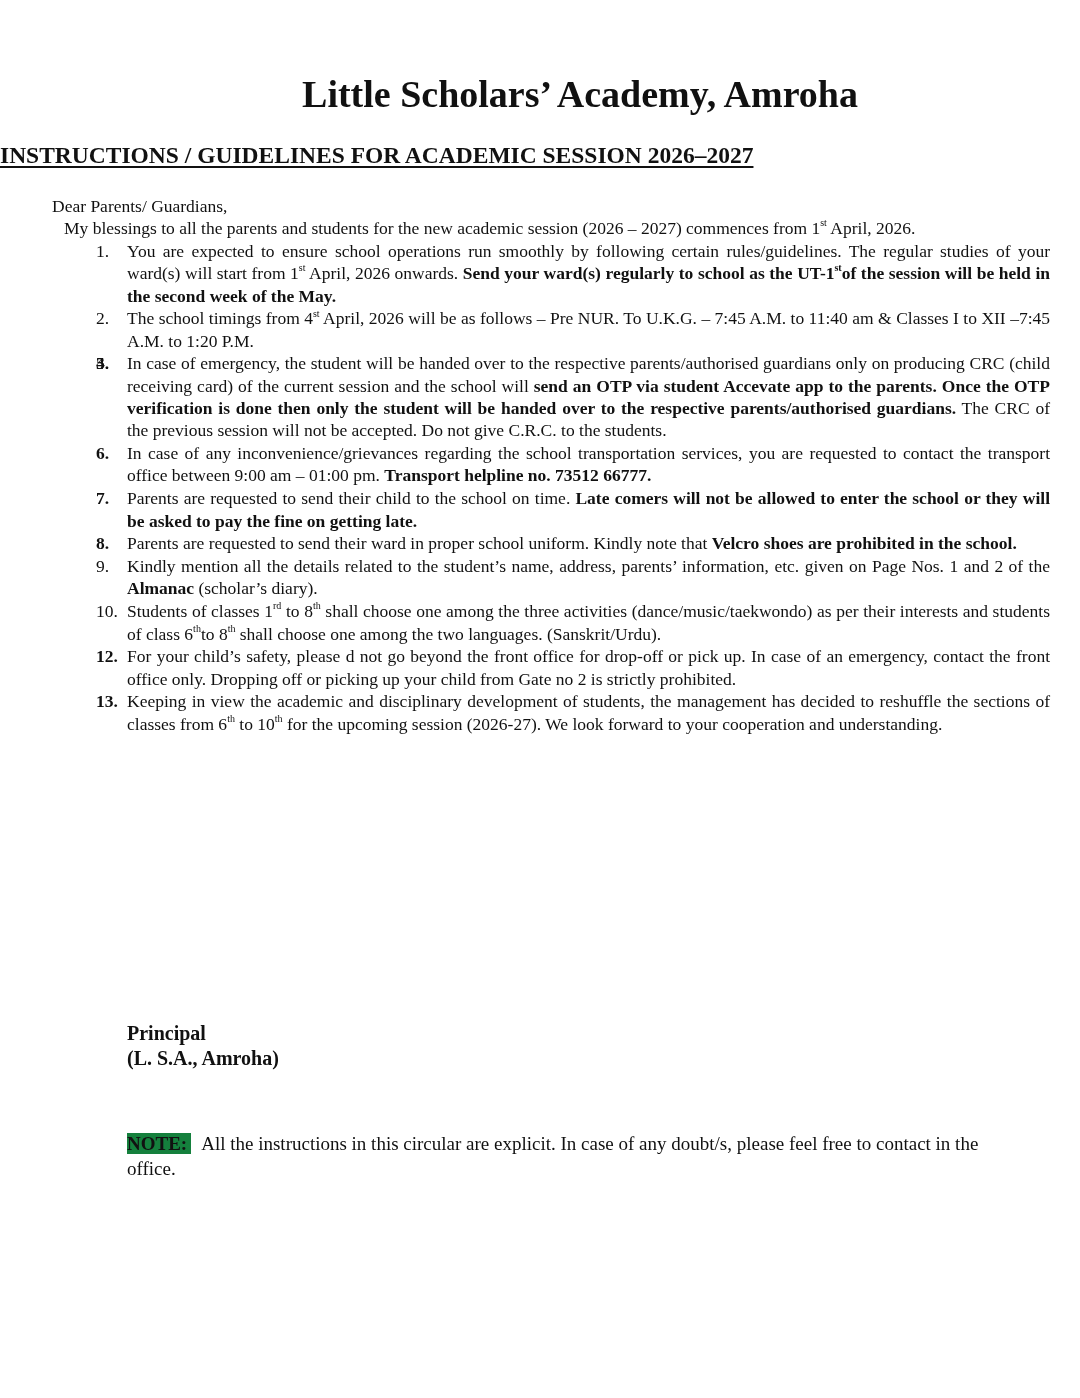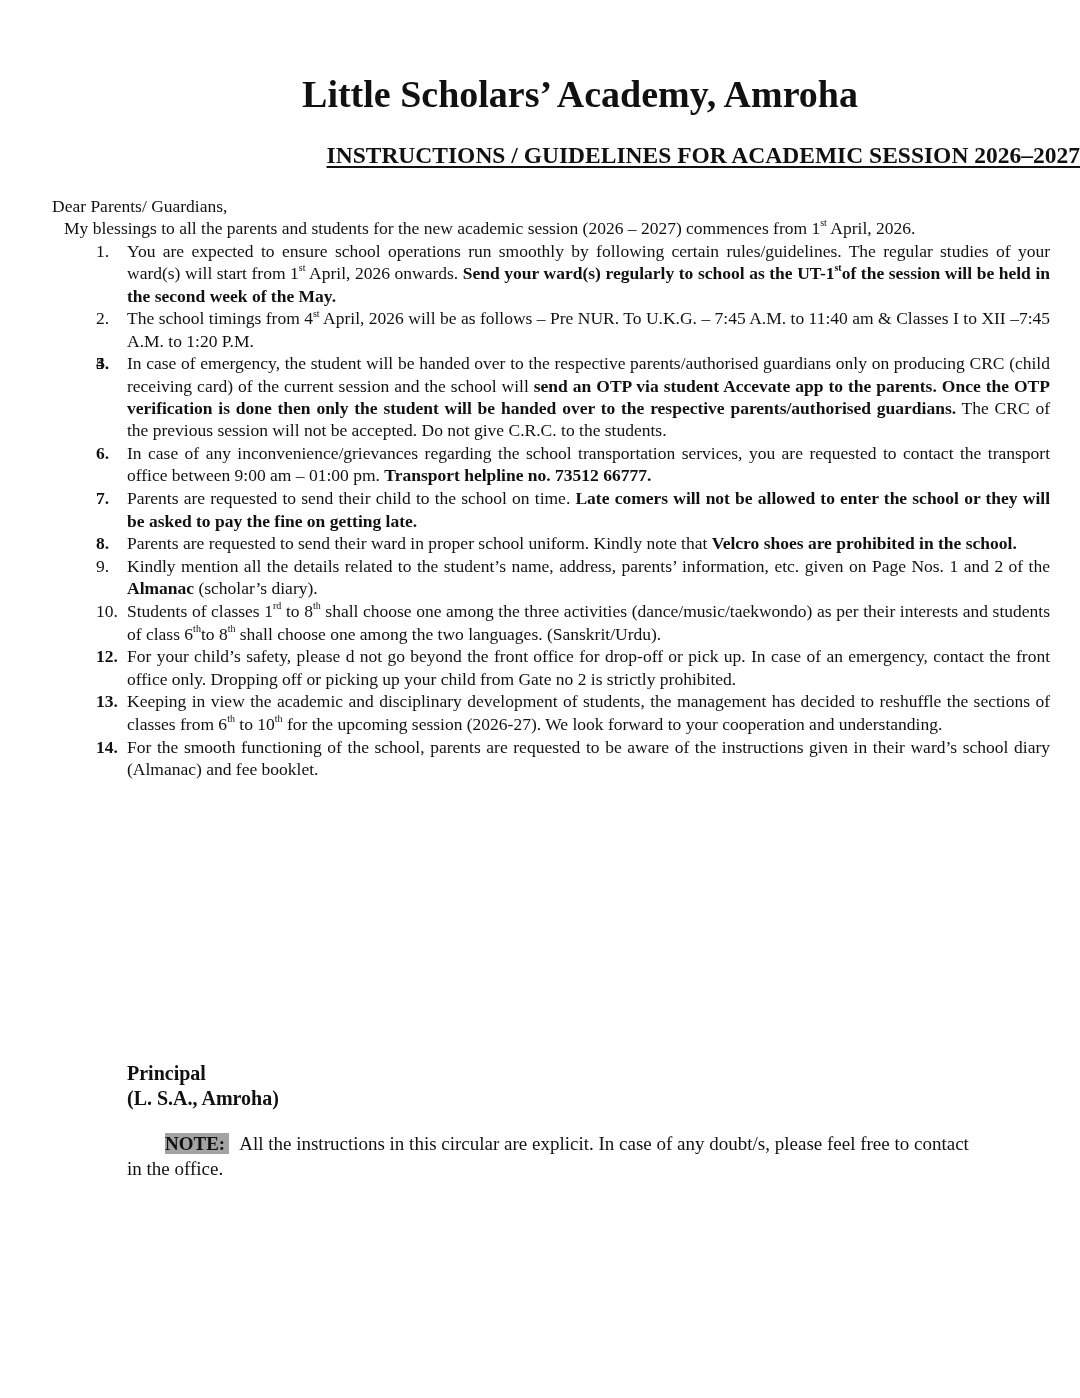--- a/index.html
+++ b/index.html
@@ -5,40 +5,40 @@
   html, body { margin: 0; padding: 0; background: #ffffff; }
   body {
     width: 1080px; height: 1398px; overflow: hidden; position: relative;
     font-family: "Liberation Serif", "DejaVu Serif", serif; color: #111;
   }
   .title {
     position: absolute; left: 0; width: 1160px; top: 72px; text-align: center;
     font-size: 38px; font-weight: bold; letter-spacing: 0px; margin: 0;
   }
   .subtitle {
-    position: absolute; left: 0; width: 1080px; top: 142px; text-align: right;
+    position: absolute; left: 0; width: 1080px; top: 142px; text-align: left;
     font-size: 23.5px; font-weight: bold; text-decoration: underline; margin: 0;
     text-underline-offset: 3px;
   }
   .greeting { position: absolute; left: 52px; top: 195px; font-size: 17.5px; line-height: 22px; }
   .intro { position: absolute; left: 64px; top: 217px; font-size: 17.5px; line-height: 22px; white-space: nowrap; text-align: right; }
   sup { font-size: 10px; line-height: 0; position: relative; top: -1px; }
   ol.list {
     position: absolute; left: 0; top: 240px; margin: 0; padding: 0; list-style: none;
     width: 1050px;
   }
   ol.list li {
     position: relative; padding-left: 127px; font-size: 17.5px; line-height: 22.3px;
     text-align: justify; margin-bottom: 0.5px;
   }
   .num { position: absolute; left: 96px; top: 0; width: 30px; }
   .num.b { font-weight: bold; }
-  .signature { position: absolute; left: 127px; top: 1061px; font-size: 20px; font-weight: bold; line-height: 25px; }
+  .signature { position: absolute; left: 127px; top: 1021px; font-size: 20px; font-weight: bold; line-height: 25px; }
   .note { position: absolute; left: 127px; top: 1131px; font-size: 19px; line-height: 25px; width: 860px; }
-  .note-label { font-weight: bold; background: #a3a3a3; padding-right: 4px; margin-right: 10px; margin-left: 38px; }
+  .note-label { font-weight: bold; background: #15803d; padding-right: 4px; margin-right: 10px; }
 </style>
 </head>
 <body>
 
 <h1 class="title">Little Scholars’ Academy, Amroha</h1>
 <h2 class="subtitle">INSTRUCTIONS / GUIDELINES FOR ACADEMIC SESSION 2026–2027</h2>
 
 <div class="greeting">Dear Parents/ Guardians,</div>
 <div class="intro"><span>My blessings to all the parents and students for the new academic session (2026 – 2027) commences from 1</span><sup>st</sup><span> April, 2026.</span></div>
 
@@ -48,21 +48,20 @@
     <li><span class="num b">3.</span></li>
     <li><span class="num">4.</span></li>
     <li><span class="num">5.</span><span>In case of emergency, the student will be handed over to the respective parents/authorised guardians only on producing CRC (child receiving card) of the current session and the school will </span><b>send an OTP via student Accevate app to the parents. Once the OTP verification is done then only the student will be handed over to the respective parents/authorised guardians.</b><span> The CRC of the previous session will not be accepted. Do not give C.R.C. to the students.</span></li>
     <li><span class="num b">6.</span><span>In case of any inconvenience/grievances regarding the school transportation services, you are requested to contact the transport office between 9:00 am – 01:00 pm. </span><b>Transport helpline no. 73512 66777.</b></li>
     <li><span class="num b">7.</span><span>Parents are requested to send their child to the school on time. </span><b>Late comers will not be allowed to enter the school or they will be asked to pay the fine on getting late.</b></li>
     <li><span class="num b">8.</span><span>Parents are requested to send their ward in proper school uniform. Kindly note that </span><b>Velcro shoes are prohibited in the school.</b></li>
     <li><span class="num">9.</span><span>Kindly mention all the details related to the student’s name, address, parents’ information, etc. given on Page Nos. 1 and 2 of the </span><b>Almanac</b><span> (scholar’s diary).</span></li>
     <li><span class="num">10.</span><span>Students of classes 1</span><sup>rd</sup><span> to 8</span><sup>th</sup><span> shall choose one among the three activities (dance/music/taekwondo) as per their interests and students of class 6</span><sup>th</sup><span>to 8</span><sup>th</sup><span> shall choose one among the two languages. (Sanskrit/Urdu).</span></li>
     <li><span class="num b">12.</span><span>For your child’s safety, please d not go beyond the front office for drop-off or pick up. In case of an emergency, contact the front office only. Dropping off or picking up your child from Gate no 2 is strictly prohibited.</span></li>
     <li><span class="num b">13.</span><span>Keeping in view the academic and disciplinary development of students, the management has decided to reshuffle the sections of classes from 6</span><sup>th</sup><span> to 10</span><sup>th</sup><span> for the upcoming session (2026-27). We look forward to your cooperation and understanding.</span></li>
-    <li><span class="num b">14.</span><span>For the smooth functioning of the school, parents are requested to be aware of the instructions given in their ward’s school diary (Almanac) and fee booklet.</span></li>
   </ol>
 
 <div class="signature">
   <div>Principal</div>
   <div>(L. S.A., Amroha)</div>
 </div>
 
 <div class="note"><span class="note-label">NOTE:</span><span>All the instructions in this circular are explicit. In case of any doubt/s, please feel free to contact in the office.</span></div>
 
 </body></html>

